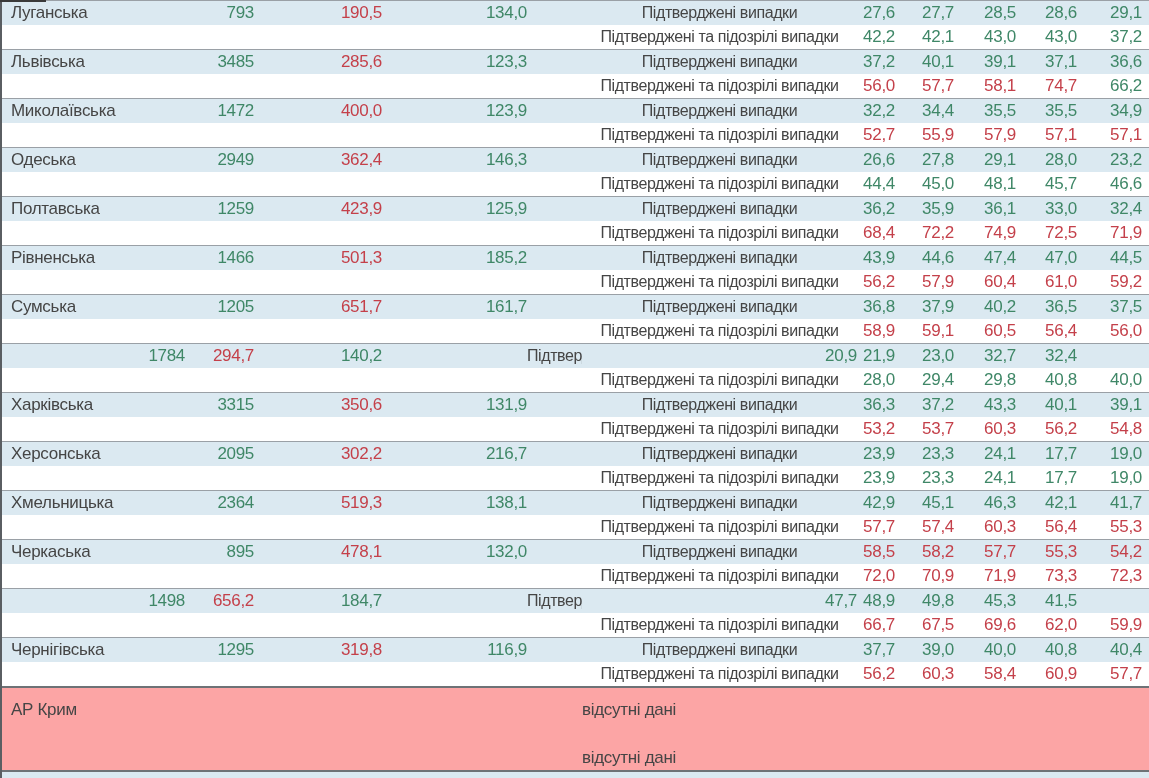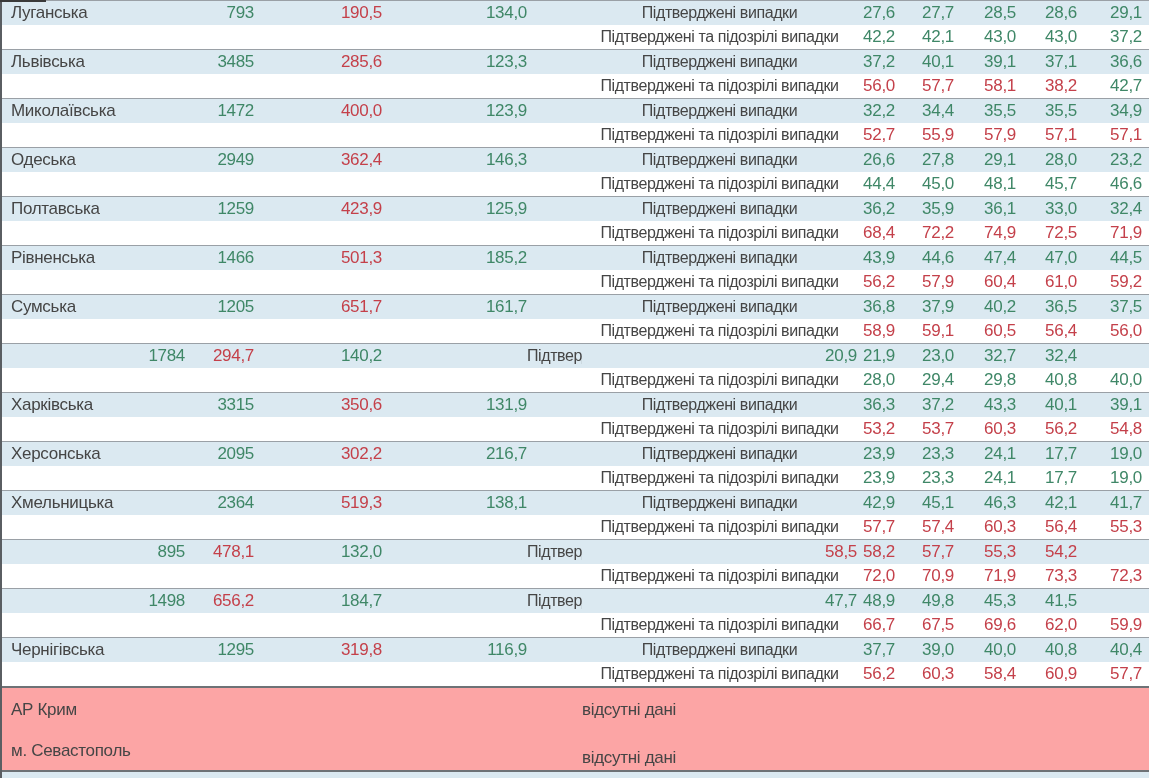--- a/index.html
+++ b/index.html
@@ -91,22 +91,22 @@
       <div class="cell num vc val-g">39,1</div>
       <div class="cell num vc val-g">37,1</div>
       <div class="cell num vc val-g">36,6</div>
     </div>
     <div class="row row-second">
       <div class="cell spacer"></div>
       <div class="cell mlabel">Підтверджені та підозрілі випадки</div>
       <div class="cell num vs val-r">56,0</div>
       <div class="cell num vs val-r">57,7</div>
       <div class="cell num vs val-r">58,1</div>
-      <div class="cell num vs val-r">38,2</div>
-      <div class="cell num vs val-g">42,7</div>
+      <div class="cell num vs val-r">74,7</div>
+      <div class="cell num vs val-g">66,2</div>
     </div>
   </div>
 
   <div class="group">
     <div class="row row-first">
       <div class="cell name">Миколаївська</div>
       <div class="cell num c-g">1472</div>
       <div class="cell num c-r">400,0</div>
       <div class="cell num c-g">123,9</div>
       <div class="cell"></div>
@@ -322,20 +322,21 @@
       <div class="cell num vs val-r">57,7</div>
       <div class="cell num vs val-r">57,4</div>
       <div class="cell num vs val-r">60,3</div>
       <div class="cell num vs val-r">56,4</div>
       <div class="cell num vs val-r">55,3</div>
     </div>
   </div>
 
   <div class="group">
     <div class="row row-first">
+      <div class="cell name">Черкаська</div>
       <div class="cell num c-g">895</div>
       <div class="cell num c-r">478,1</div>
       <div class="cell num c-g">132,0</div>
       <div class="cell"></div>
       <div class="cell mlabel">Підтверджені випадки</div>
       <div class="cell num vc val-r">58,5</div>
       <div class="cell num vc val-r">58,2</div>
       <div class="cell num vc val-r">57,7</div>
       <div class="cell num vc val-r">55,3</div>
       <div class="cell num vc val-r">54,2</div>
@@ -400,20 +401,19 @@
     </div>
   </div>
 </div>
     <div class="section" id="nodata-body">
   <div class="nodata-row">
     <div class="cell nd-name">АР Крим</div>
     <div class="cell nd-label">відсутні дані</div>
   </div>
 
   <div class="nodata-row">
-    <div class="cell nd-name">м. Севастополь</div>
     <div class="cell nd-label">відсутні дані</div>
   </div>
 </div>
     <div class="bottom-border"></div>
     <div class="bottom-strip"></div>
   </div>
 </div>
 
 </body></html>

